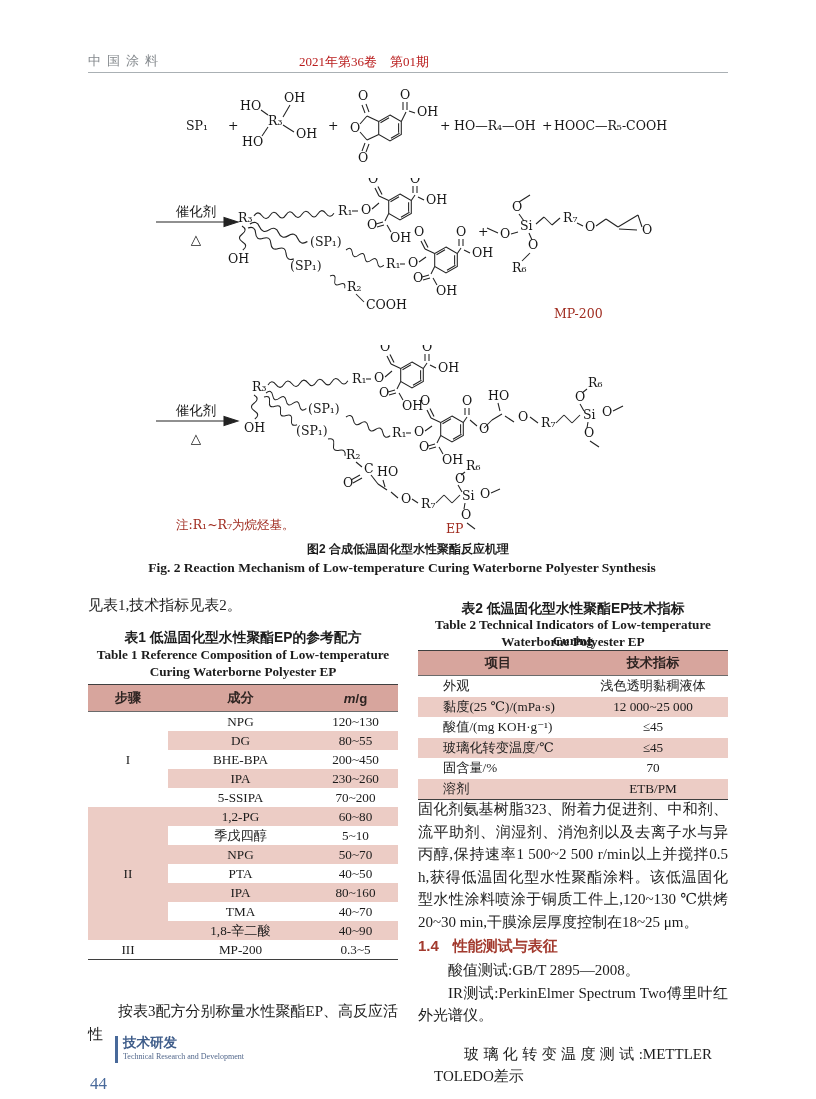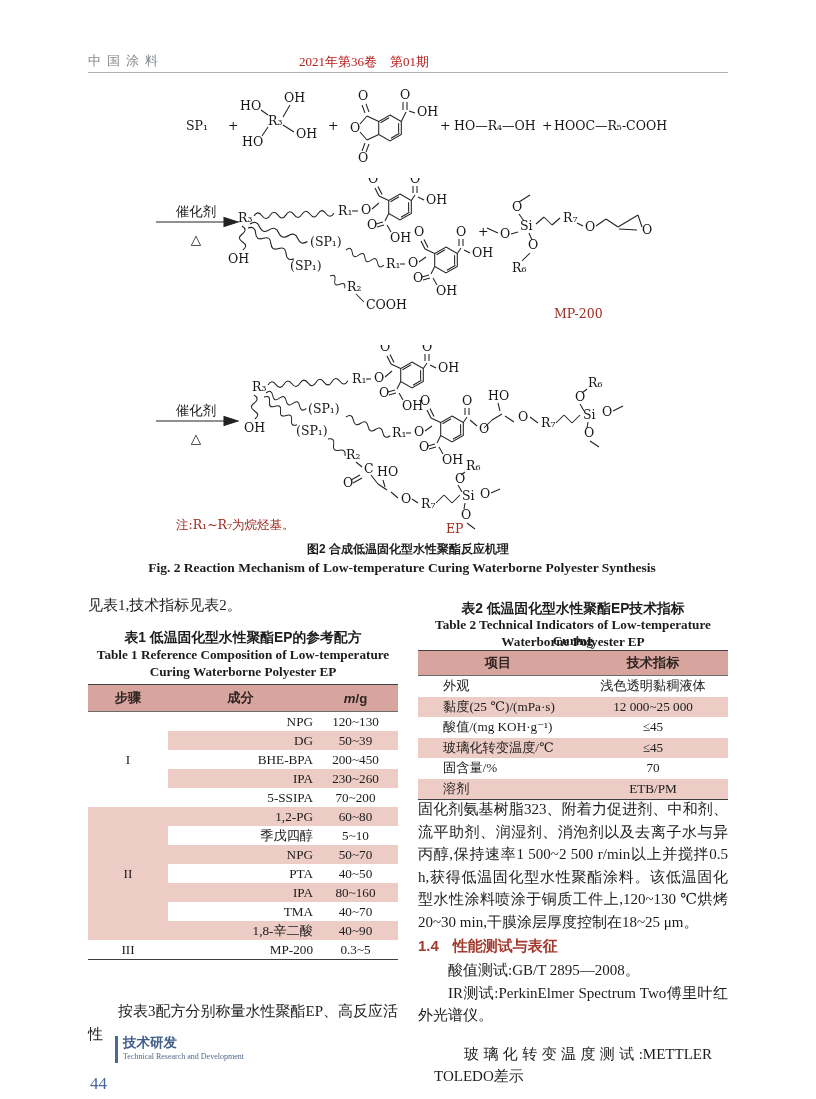--- a/index.html
+++ b/index.html
@@ -30,21 +30,21 @@
   table{border-collapse:collapse;table-layout:fixed;font-size:13.2px;}
   #table1,#table2{position:absolute;}
   #table1{left:88px;top:684px;width:310px;}
   #table2{left:418px;top:650px;width:310px;}
   th{font-family:"Liberation Sans","DejaVu Sans",sans-serif;font-weight:bold;color:#2e2422;
      font-size:13.2px;}
   #table1 th{height:24px;} #table2 th{height:22px;}
   #table1 td{height:19px;padding:0;} #table2 td{height:20.5px;padding:0;}
   .ph{background:#d7a59d;}
   .pr{background:#ecccc5;}
-  td.comp{text-align:right;padding-left:18px;}
+  td.comp{text-align:center;padding-left:18px;}
   td.val{text-align:center;}
   td.step{text-align:center;}
   #table1{border-top:1.6px solid #3f3f3f;border-bottom:1.6px solid #3f3f3f;}
   #table2{border-top:1.6px solid #3f3f3f;border-bottom:1.6px solid #3f3f3f;}
   #table1 thead th{border-bottom:1px solid #6b6b6b;}
   #table2 thead th{border-bottom:1px solid #6b6b6b;}
   #table2 td.item{text-align:left;padding-left:25px;}
   #table2 td.spec{text-align:center;}
   .sec-h{font-family:"Liberation Sans","DejaVu Sans",sans-serif;font-weight:bold;
          font-size:15px;color:#a23a2e;}
@@ -322,21 +322,21 @@
       </tr>
     </thead>
     <tbody>
       <tr>
         <td class="step" rowspan="5">I</td>
         <td class="comp">NPG</td>
         <td class="val">120~130</td>
       </tr>
       <tr>
         <td class="comp pr">DG</td>
-        <td class="val pr">50~39</td>
+        <td class="val pr">80~55</td>
       </tr>
       <tr>
         <td class="comp">BHE-BPA</td>
         <td class="val">200~450</td>
       </tr>
       <tr>
         <td class="comp pr">IPA</td>
         <td class="val pr">230~260</td>
       </tr>
       <tr>

